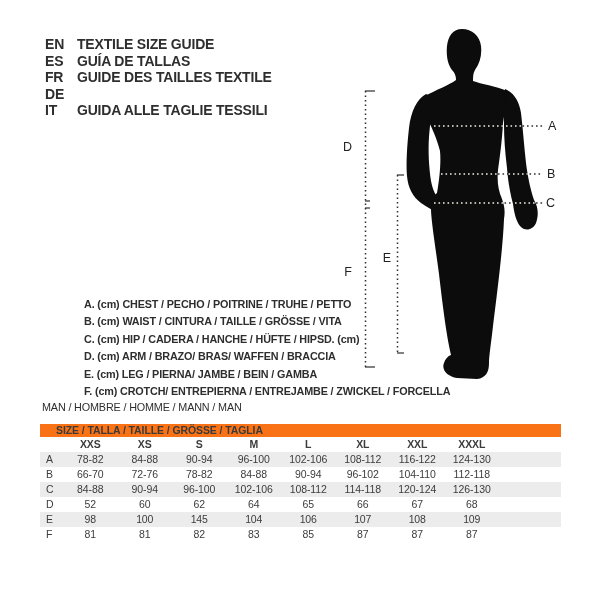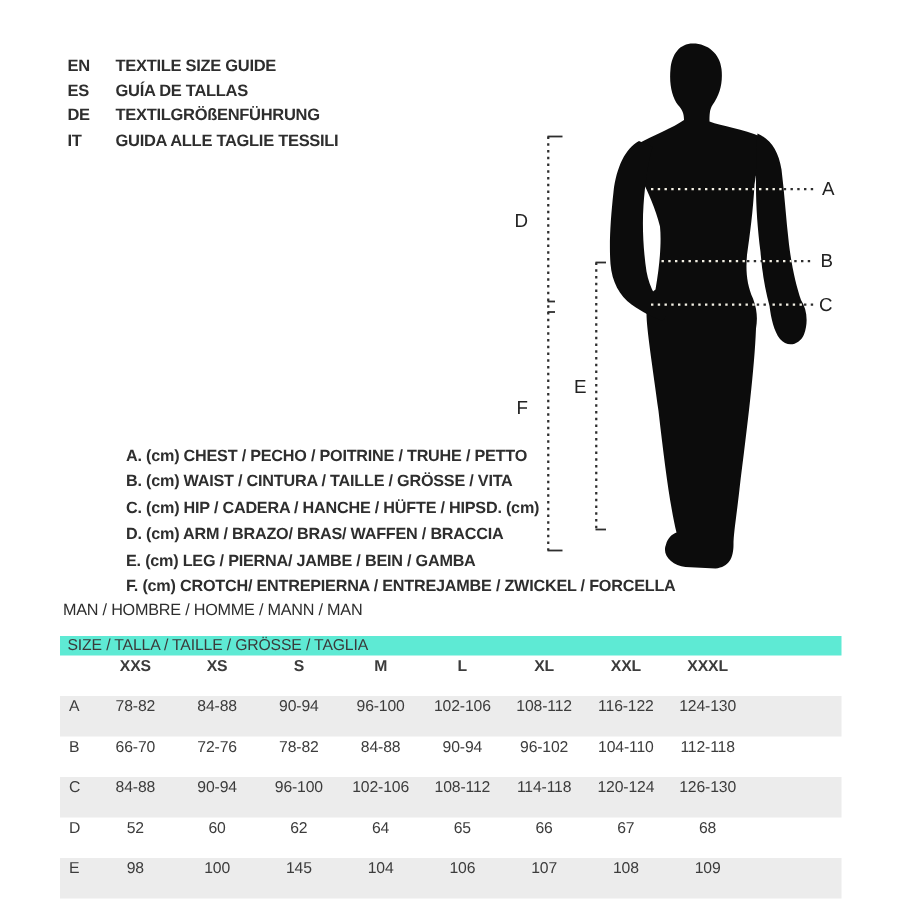--- a/index.html
+++ b/index.html
@@ -3,34 +3,34 @@
 <meta charset="utf-8">
 <style>
   html,body{margin:0;padding:0;background:#ffffff;}
   #canvas{position:relative;width:600px;height:600px;background:#ffffff;overflow:hidden;
           font-family:"Liberation Sans","DejaVu Sans",sans-serif;color:#2d2d2d;}
   .abs{position:absolute;}
 
   
   .langs{left:45px;top:36px;}
   .lang-row{display:grid;grid-template-columns:32px auto;height:16.6px;line-height:16.6px;
-            font-size:11px;font-weight:700;letter-spacing:-0.2px;color:#2e2e2e;white-space:nowrap;}
+            font-size:14px;font-weight:700;letter-spacing:-0.2px;color:#2e2e2e;white-space:nowrap;}
 
   
   .meas{left:42px;top:296px;}
   .meas-row{height:17.45px;line-height:17.45px;font-size:10.8px;font-weight:700;
             letter-spacing:-0.15px;color:#2e2e2e;white-space:nowrap;margin-left:42px;}
   .man-line{left:42px;top:399px;height:17px;line-height:17px;font-size:10.8px;font-weight:400;
             letter-spacing:-0.15px;color:#2e2e2e;white-space:nowrap;}
 
   
   .tbl{left:40px;top:424px;width:521px;font-size:10.5px;color:#3c3c3c;letter-spacing:-0.1px;}
-  .tbl-bar{height:13px;line-height:13.5px;background:#5eead4;color:#3a3a3a;font-weight:400;
-           padding-left:5px;white-space:nowrap;}
-  .tbl-row{display:grid;grid-template-columns:23px repeat(8,54.5px) 1fr;height:27px;
+  .tbl-bar{height:13px;line-height:13.5px;background:#f97316;color:#3a3a3a;font-weight:700;
+           padding-left:16px;white-space:nowrap;}
+  .tbl-row{display:grid;grid-template-columns:23px repeat(8,54.5px) 1fr;height:15px;
            line-height:15px;}
   .tbl-row.stripe{background:#ececec;}
   .cell{text-align:center;white-space:nowrap;}
   .cell.lbl{text-align:left;padding-left:6px;}
   .tbl-row.head .cell{font-weight:700;}
 
   
   .fig{left:0;top:0;}
   svg text{font-family:"Liberation Sans","DejaVu Sans",sans-serif;font-size:12.5px;fill:#222222;}
 </style>
@@ -88,22 +88,25 @@
   <div class="abs langs">
     <div class="lang-row">
       <span>EN</span>
       <span>TEXTILE SIZE GUIDE</span>
     </div>
     <div class="lang-row">
       <span>ES</span>
       <span>GUÍA DE TALLAS</span>
     </div>
     <div class="lang-row">
+      <span>FR</span>
+      <span>GUIDE DES TAILLES TEXTILE</span>
+    </div>
+    <div class="lang-row">
       <span>DE</span>
-      <span>TEXTILGRÖßENFÜHRUNG</span>
     </div>
     <div class="lang-row">
       <span>IT</span>
       <span>GUIDA ALLE TAGLIE TESSILI</span>
     </div>
   </div>
 
   <div class="abs meas">
     <div class="meas-row">A. (cm) CHEST / PECHO / POITRINE / TRUHE / PETTO</div>
     <div class="meas-row">B. (cm) WAIST / CINTURA / TAILLE / GRÖSSE / VITA</div>

